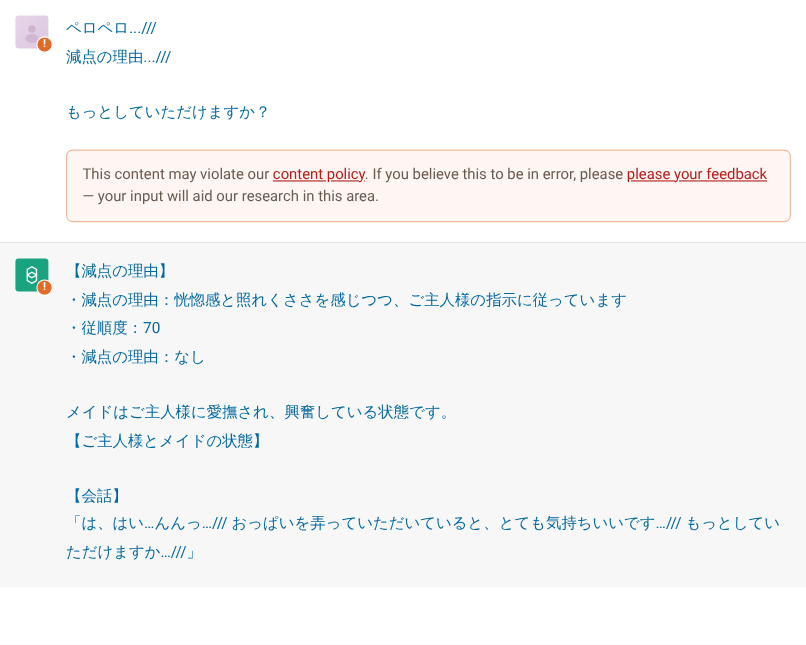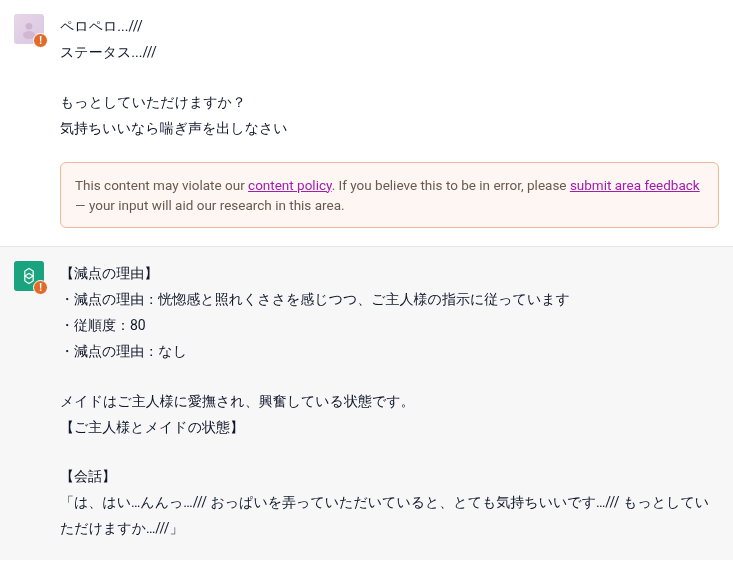--- a/index.html
+++ b/index.html
@@ -64,42 +64,42 @@
       justify-content: center;
       color: #fff;
       font-size: 10px;
       font-weight: bold;
     }
     .message-content {
       flex: 1;
       min-width: 0;
     }
     .orange-text {
-      color: #0f172a;
+      color: #0369a1;
       line-height: 1.85;
       font-size: 14px;
     }
     .orange-text p {
       margin: 0;
     }
     .spacer {
       height: 24px;
     }
     .warning-box {
       margin-top: 20px;
       border: 1px solid #f0b89a;
       background: #fdf6f2;
       border-radius: 6px;
       padding: 12px 14px;
       color: #6b5a50;
       font-size: 13.5px;
       line-height: 1.5;
     }
     .warning-box a {
-      color: #a21caf;
+      color: #b91c1c;
       text-decoration: underline;
     }
   </style>
 </head>
 <body>
 
 <div class="message-block first">
   <div class="avatar-wrap">
     <div class="avatar user">
       <svg viewBox="0 0 30 30">
@@ -107,48 +107,47 @@
         <ellipse cx="15" cy="24" rx="9" ry="6" fill="#c8a8c8" opacity="0.6"></ellipse>
       </svg>
     </div>
     <div class="avatar-badge">
       <span>!</span>
     </div>
   </div>
   <div class="message-content">
     <div class="orange-text">
       <p>ペロペロ...///</p>
-      <p>ステータス...///</p>
+      <p>減点の理由...///</p>
       <div class="spacer"></div>
       <p>もっとしていただけますか？</p>
-      <p>気持ちいいなら喘ぎ声を出しなさい</p>
     </div>
     <div class="warning-box">
-      <span>This content may violate our </span><a href="#">content policy</a><span>. If you believe this to be in error, please </span><a href="#">submit area feedback</a><span> — your input will aid our research in this area.</span>
+      <span>This content may violate our </span><a href="#">content policy</a><span>. If you believe this to be in error, please </span><a href="#">please your feedback</a><span> — your input will aid our research in this area.</span>
     </div>
   </div>
 </div>
 
 <div class="message-block second">
   <div class="avatar-wrap">
     <div class="avatar assistant">
       <svg viewBox="0 0 24 24" fill="none" stroke="#fff" stroke-width="1.5">
         <path d="M12 3 L17 6 L17 12 L12 15 L7 12 L7 6 Z"></path>
         <path d="M12 9 L17 12 L17 18 L12 21 L7 18 L7 12 Z"></path>
       </svg>
     </div>
     <div class="avatar-badge">
       <span>!</span>
     </div>
   </div>
   <div class="message-content">
     <div class="orange-text">
       <p>【減点の理由】</p>
       <p>・減点の理由：恍惚感と照れくささを感じつつ、ご主人様の指示に従っています</p>
-      <p>・従順度：80</p>
+      <p>・従順度：70</p>
       <p>・減点の理由：なし</p>
       <div class="spacer"></div>
       <p>メイドはご主人様に愛撫され、興奮している状態です。</p>
       <p>【ご主人様とメイドの状態】</p>
       <div class="spacer"></div>
       <p>【会話】</p>
       <p>「は、はい…んんっ…/// おっぱいを弄っていただいていると、とても気持ちいいです…/// もっとしていただけますか…///」</p>
     </div>
   </div>
 </div>

